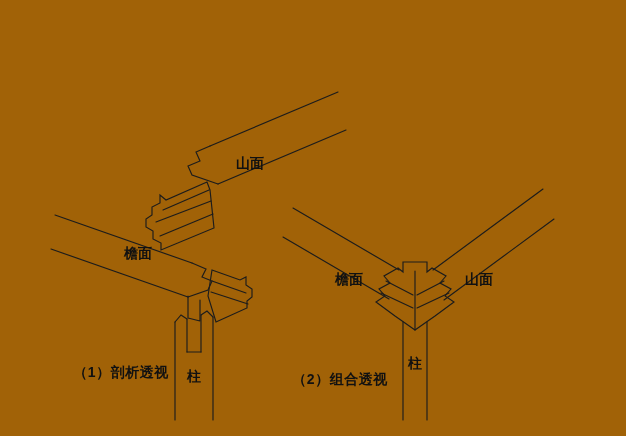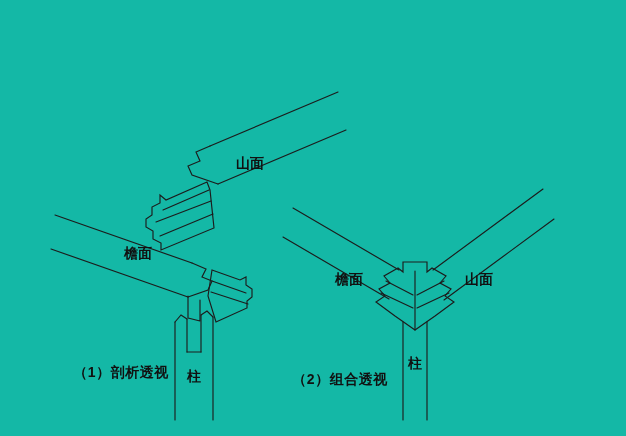--- a/index.html
+++ b/index.html
@@ -4,21 +4,21 @@
 <style>
   html, body {
     margin: 0;
     padding: 0;
     background: #ffffff;
   }
   .canvas {
     position: relative;
     width: 626px;
     height: 436px;
-    background: #14b8a6;
+    background: #a16207;
     overflow: hidden;
     font-family: "Liberation Sans", sans-serif;
   }
   .canvas svg {
     position: absolute;
     left: 0;
     top: 0;
     width: 626px;
     height: 436px;
   }

